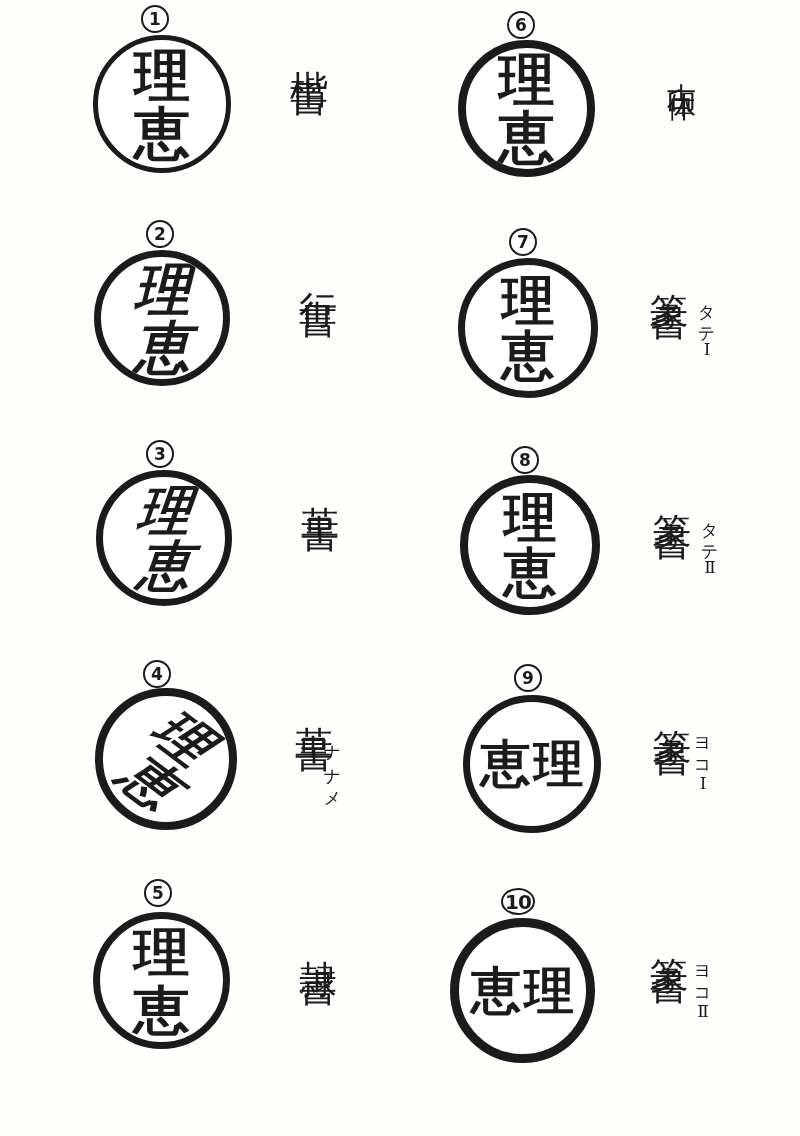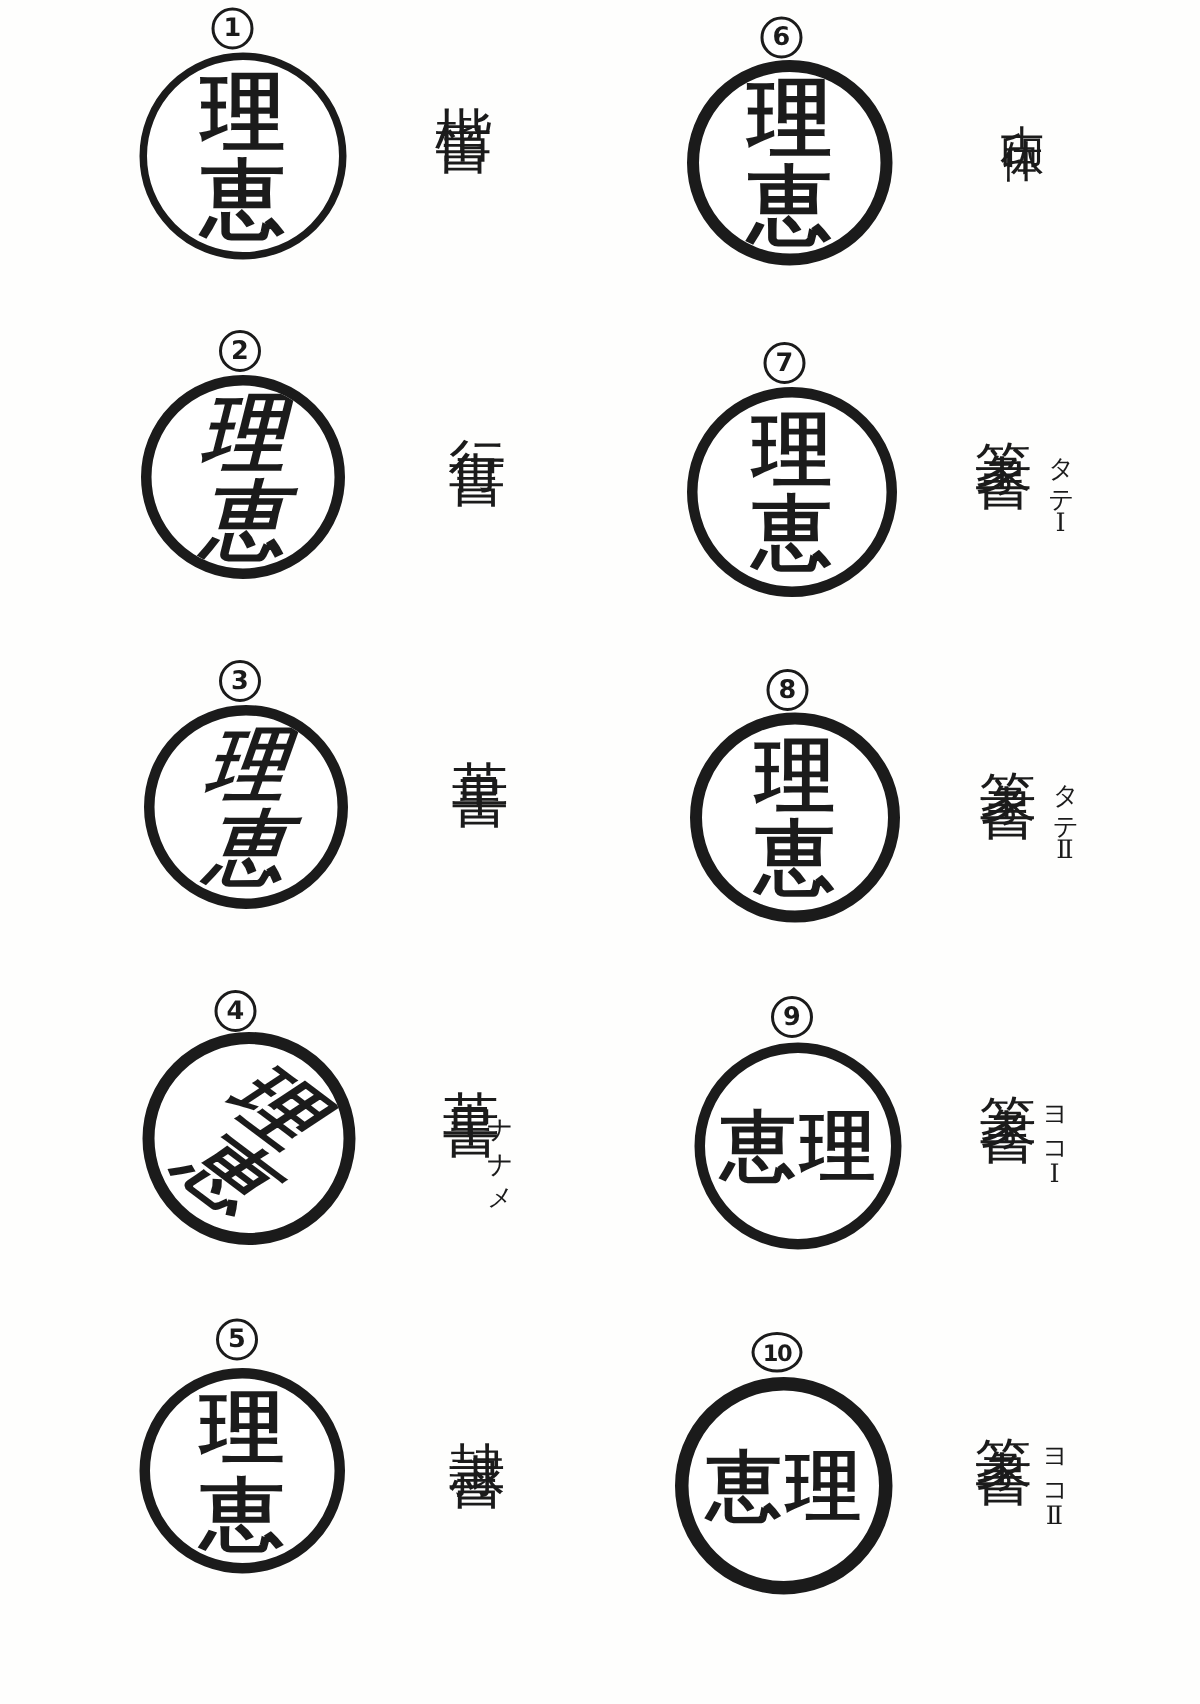--- a/index.html
+++ b/index.html
@@ -10,21 +10,21 @@
     font-family:"DejaVu Serif", serif; color:var(--ink, #1b1b1b);
   }
   
   .badge {
     position:absolute; width:28px; height:28px;
     border:2.5px solid var(--ink,#1b1b1b); border-radius:50%;
     display:flex; align-items:center; justify-content:center;
     font-family:"DejaVu Sans", sans-serif; font-size:17px; font-weight:bold;
     background:#fff; color:var(--ink,#1b1b1b);
   }
-  .badge.wide { width:34px; height:27px; font-size:15px; letter-spacing:-1px; }
+  .badge.wide { width:34px; height:27px; font-size:20px; letter-spacing:-1px; }
   
   .seal {
     position:absolute; border-style:solid; border-color:var(--ink,#161616);
     border-radius:50%; background:#fff;
     display:flex; align-items:center; justify-content:center; overflow:hidden;
   }
   .stack { display:flex; flex-direction:column; align-items:center; gap:2px; }
   .stack.row { flex-direction:row; gap:3px; }
   .stack.diag { transform:rotate(37deg); }
   .k { display:block; line-height:1; font-weight:bold; color:var(--ink,#161616); }

